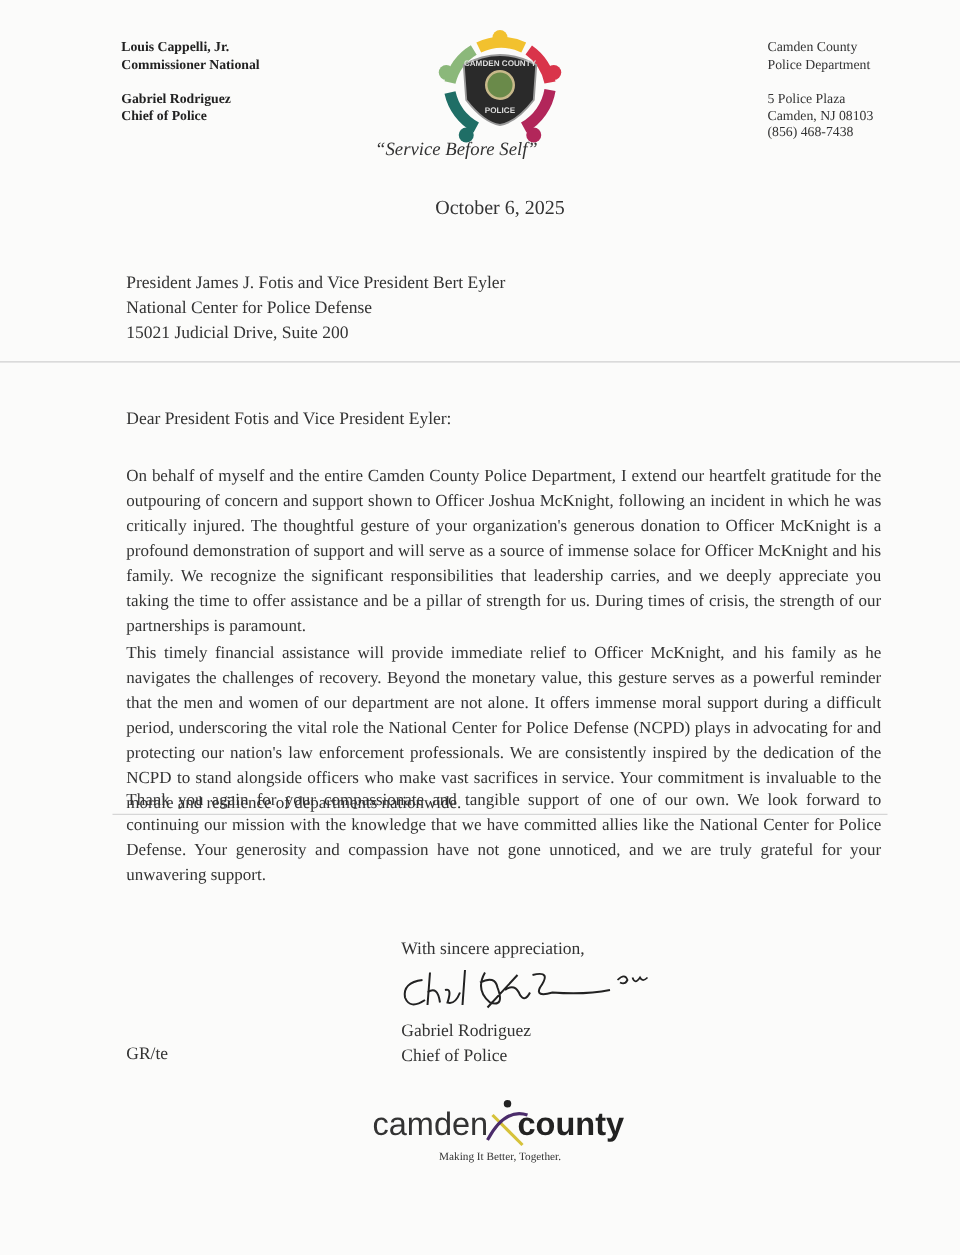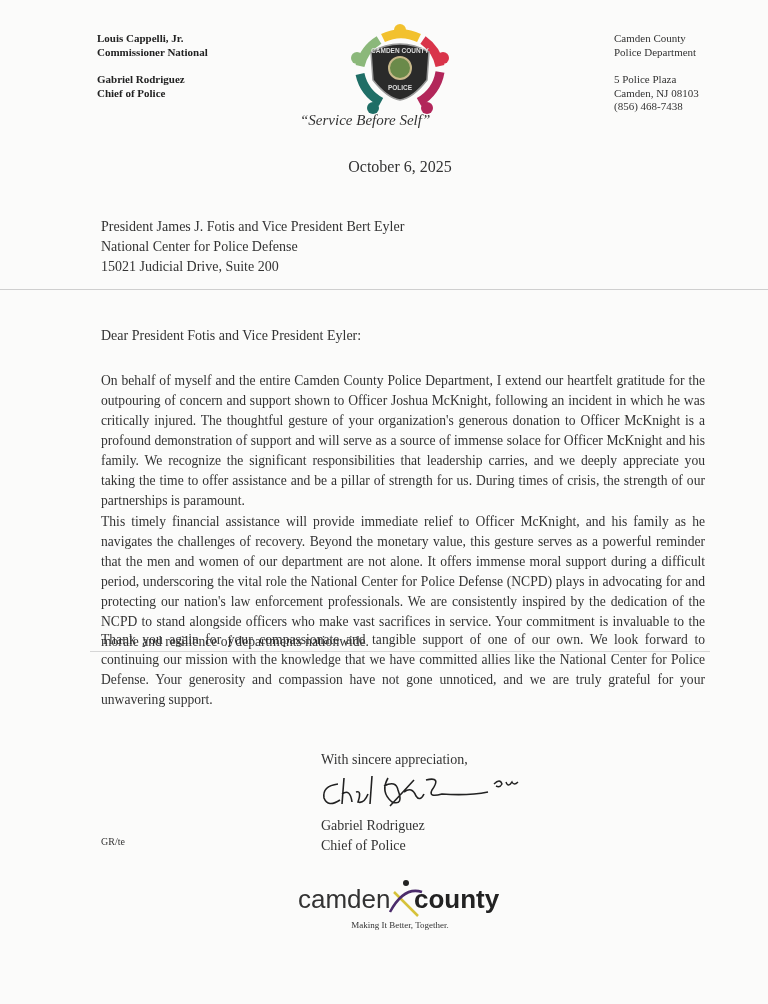--- a/index.html
+++ b/index.html
@@ -18,21 +18,21 @@
   .date { left: 300px; top: 158px; width: 200px; text-align: center; font-size: 16px; color: #333; }
   .addr { left: 101px; top: 217px; font-size: 14px; line-height: 20px; color: #333; }
   .salut { left: 101px; top: 316px; font-size: 14px; color: #333; margin-top: 12px; }
   .para { left: 101px; width: 604px; font-size: 13.6px; line-height: 20px; text-align: justify; color: #333; }
   .p1 { top: 347px; margin-top: 24px; }
   .p2 { top: 488px; margin-top: 24px; }
   .p3 { top: 630px; }
   .closing { left: 321px; top: 752px; font-size: 14px; color: #333; text-align: center; }
   .sig { left: 318px; top: 772px; width: 210px; height: 40px; }
   .signame { left: 321px; top: 816px; font-size: 14px; line-height: 20px; color: #333; }
-  .initials { left: 101px; top: 836px; font-size: 10px; color: #333; }
+  .initials { left: 101px; top: 836px; font-size: 14px; color: #333; }
   .footer-logo { left: 294px; top: 878px; width: 220px; height: 42px; }
   .tagline { left: 300px; top: 920px; width: 200px; text-align: center; font-size: 9px; font-weight: normal; color: #333; }
   .scanline { left: 0; top: 289px; width: 768px; height: 1px; background: #cfcfcf; }
   .scanline2 { left: 90px; top: 651px; width: 620px; height: 1px; background: #d6d6d6; }
 </style>
 </head>
 <body>
 
 <div class="abs scanline"></div>
 <div class="abs scanline2"></div>

